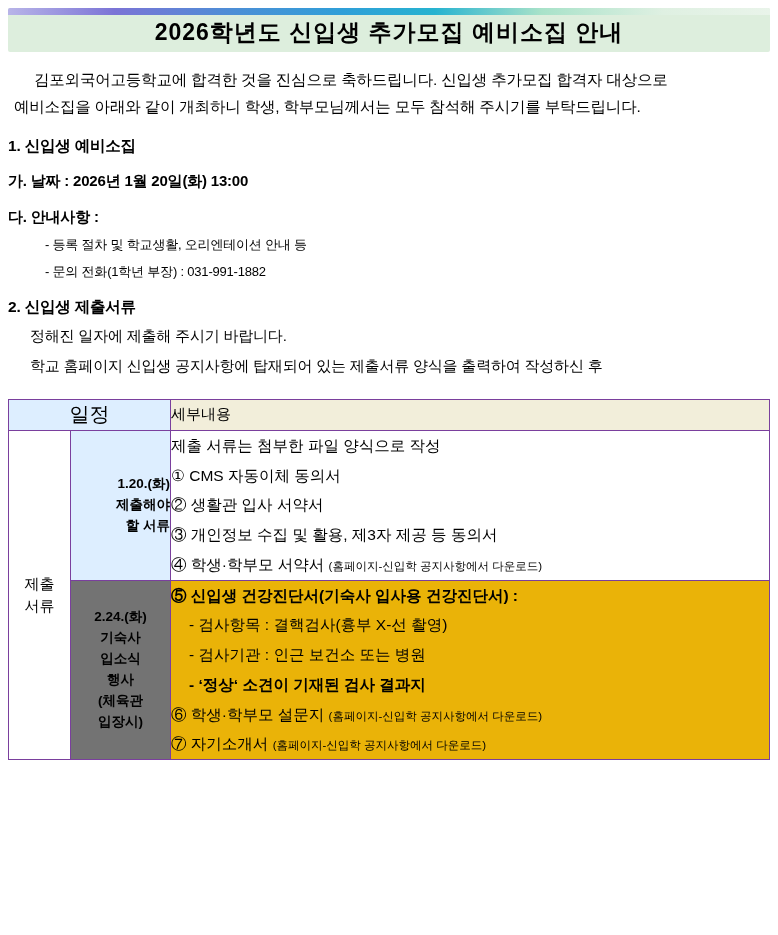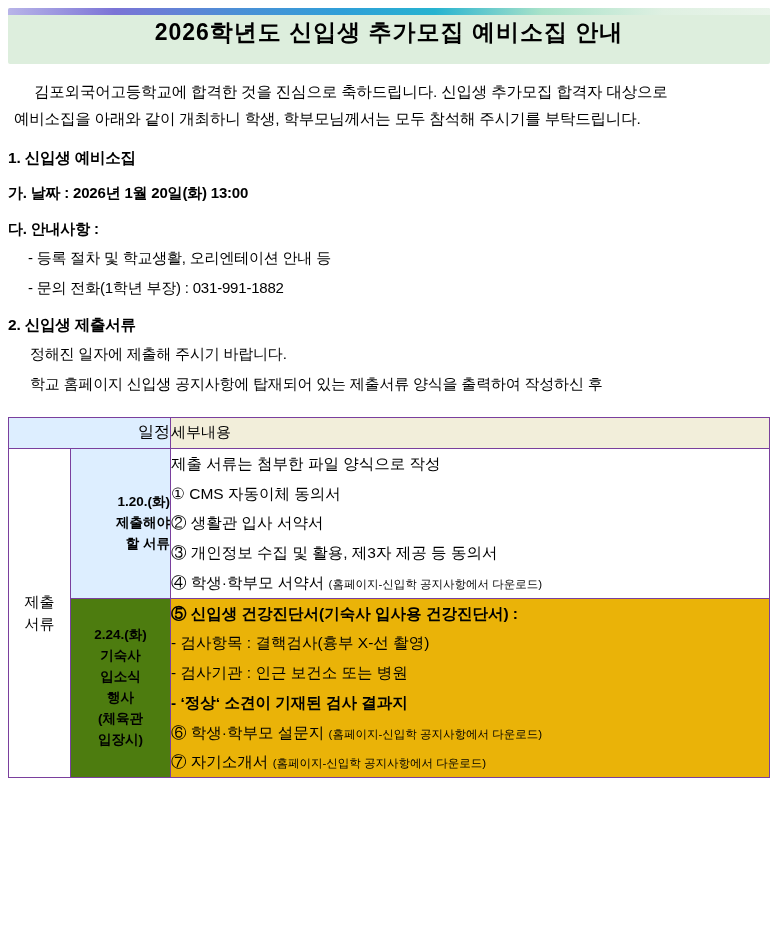--- a/index.html
+++ b/index.html
@@ -20,21 +20,21 @@
     height: 935px;
     box-sizing: border-box;
     padding: 0;
     overflow: hidden;
   }
 
   
   .title-banner {
     position: relative;
     margin: 8px 8px 0 8px;
-    height: 56px;
+    height: 44px;
     background: #ddeedd;
     border-radius: 2px;
     overflow: hidden;
   }
   .title-banner .stripe {
     position: absolute;
     top: 0;
     left: 0;
     height: 7px;
     width: 100%;
@@ -73,23 +73,23 @@
     margin-bottom: 6px;
   }
   .sub-line {
     font-size: 15px;
     letter-spacing: -0.2px;
     margin-top: 13px;
     line-height: 1.5;
     font-weight: bold;
   }
   .bullet-line {
-    font-size: 15px;
-    letter-spacing: -0.2px;
-    margin-left: 20px;
+    font-size: 13px;
+    letter-spacing: -0.2px;
+    margin-left: 37px;
     margin-top: 7px;
     line-height: 1.5;
   }
   .body-line {
     font-size: 15px;
     letter-spacing: -0.2px;
     margin-left: 22px;
     line-height: 1.65;
   }
   .sec2-body { margin-top: 5px; }
@@ -103,22 +103,22 @@
     width: 762px;
     table-layout: fixed;
   }
   table.doc-table td, table.doc-table th {
     border: 1px solid #7a3f9d;
     padding: 0;
     vertical-align: middle;
   }
   .th-sched {
     background: #ddeeff;
-    text-align: right;
-    font-size: 16px;
+    text-align: center;
+    font-size: 20px;
     font-weight: normal;
     height: 30px;
   }
   .th-detail {
     background: #f2eeda;
     text-align: left;
     font-size: 15px;
     font-weight: normal;
     height: 30px;
   }
@@ -134,42 +134,42 @@
   }
   .cell-date-1 {
     background: #ddeeff;
     text-align: right;
     font-size: 13.5px;
     font-weight: bold;
     line-height: 1.55;
     padding: 6px 3px;
   }
   .cell-date-2 {
-    background: #4d7c0f;
+    background: #737373;
     text-align: center;
     font-size: 13.5px;
     font-weight: bold;
     line-height: 1.55;
     padding: 6px 3px;
   }
   .cell-detail-1 {
     background: #ffffff;
     padding: 9px 10px 9px 12px;
     font-size: 15.5px;
     line-height: 1.92;
   }
   .cell-detail-2 {
     background: #eab308;
     padding: 9px 10px 9px 12px;
     font-size: 15.5px;
     line-height: 1.92;
     margin-top: 14px;
   }
   .di { display: block; white-space: nowrap; }
-  .di.indent { }
+  .di.indent { padding-left: 18px; }
   .di.bold { font-weight: bold; }
   .small-note {
     font-size: 11.5px;
     font-weight: normal;
   }
 </style>
 </head>
 <body>
 
 <div class="page">

